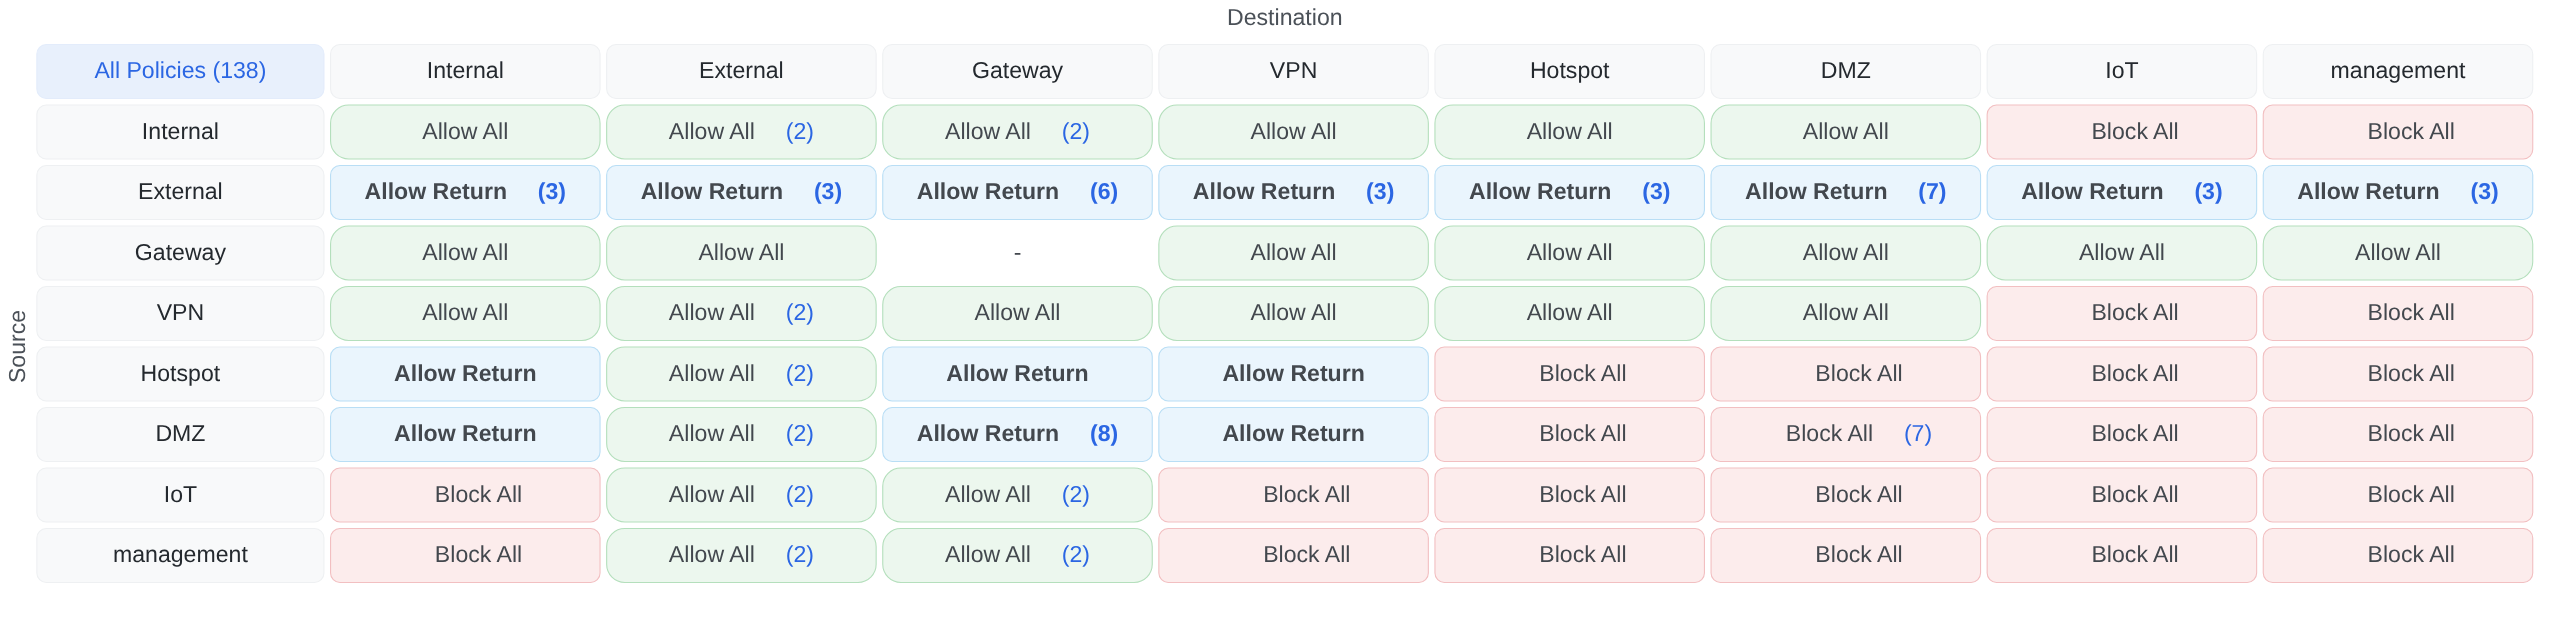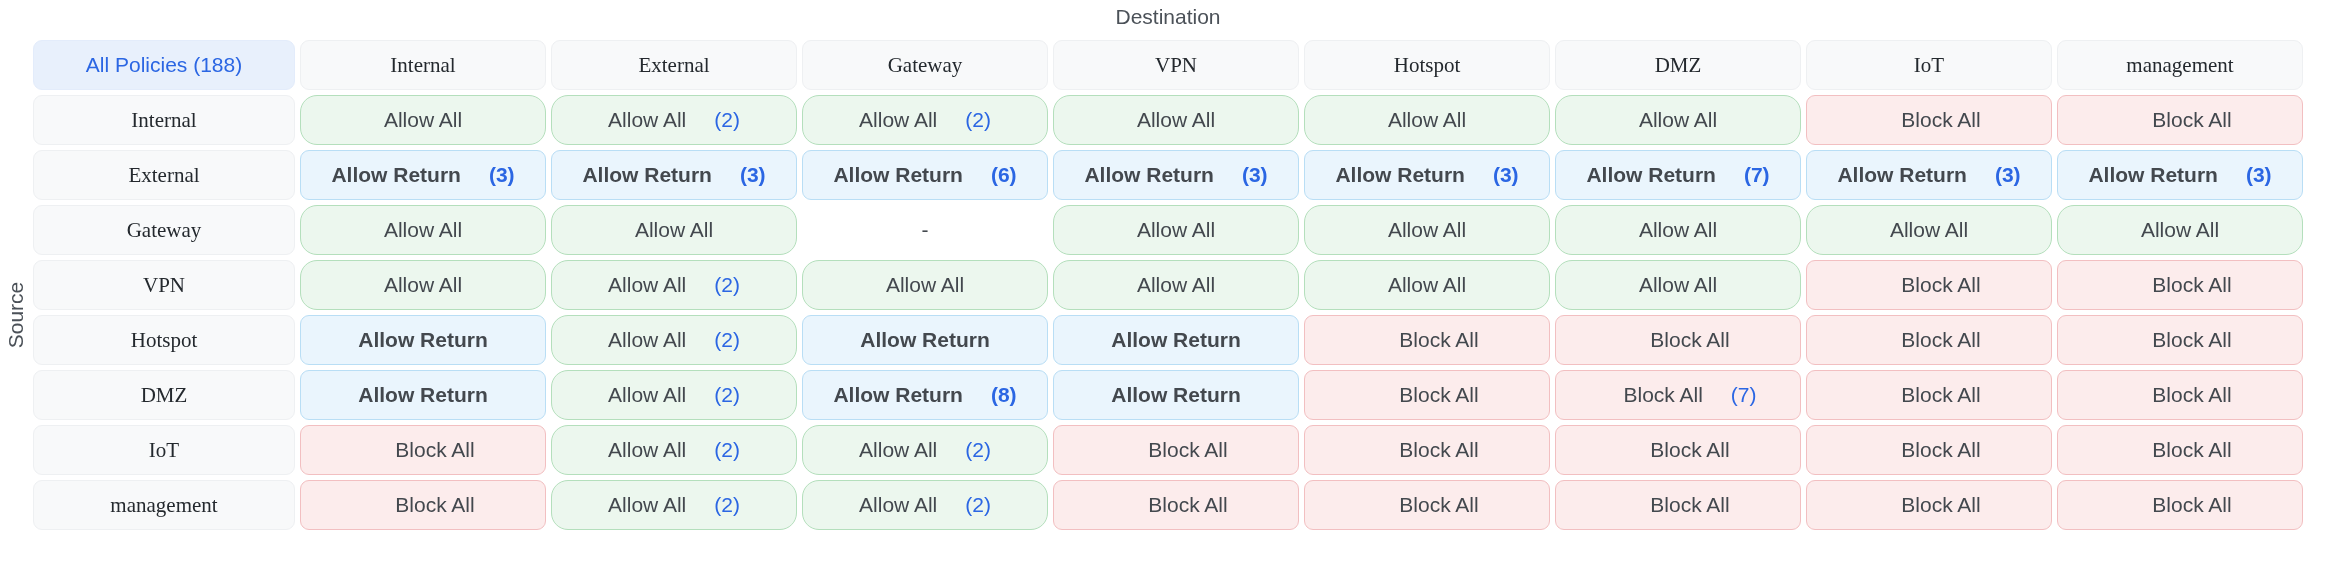--- a/index.html
+++ b/index.html
@@ -61,21 +61,20 @@
     justify-content: center;
     font-size: 21px;
     color: #43484e;
     cursor: default;
     white-space: nowrap;
   }
   .hdr {
     background: var(--header-bg, #f8f9fa);
     border-color: #eef0f2;
     color: #24292e;
-    font-family: Liberation Serif, serif;
   }
   .all-policies {
     background: var(--all-policies-bg, #e8f0fc);
     border-color: #e3ecfb;
     color: var(--accent, #2b66e3);
     cursor: pointer;
   }
   .allow  { background: var(--allow-bg, #ecf7ee);  border-color: var(--allow-border, #b4dfbc); border-radius: 17px; }
   .return { background: var(--return-bg, #eaf5fd); border-color: var(--return-border, #b9def5); font-weight: bold; }
   .block  { background: var(--block-bg, #fcecec);  border-color: var(--block-border, #f2bfc1); padding-left: 24px; }
@@ -86,21 +85,21 @@
 <body>
 
 <div class="stage">
   <div class="dest-title">Destination</div>
 
   <div class="source-title-box">
     <span class="source-title">Source</span>
   </div>
 
   <div class="grid">
-    <div class="cell all-policies">All Policies (188)</div>
+    <div class="cell all-policies">All Policies (138)</div>
 
   <div class="cell hdr">Internal</div>
       <div class="cell hdr">External</div>
       <div class="cell hdr">Gateway</div>
       <div class="cell hdr">VPN</div>
       <div class="cell hdr">Hotspot</div>
       <div class="cell hdr">DMZ</div>
       <div class="cell hdr">IoT</div>
       <div class="cell hdr">management</div>
       <div class="cell hdr">Internal</div>

